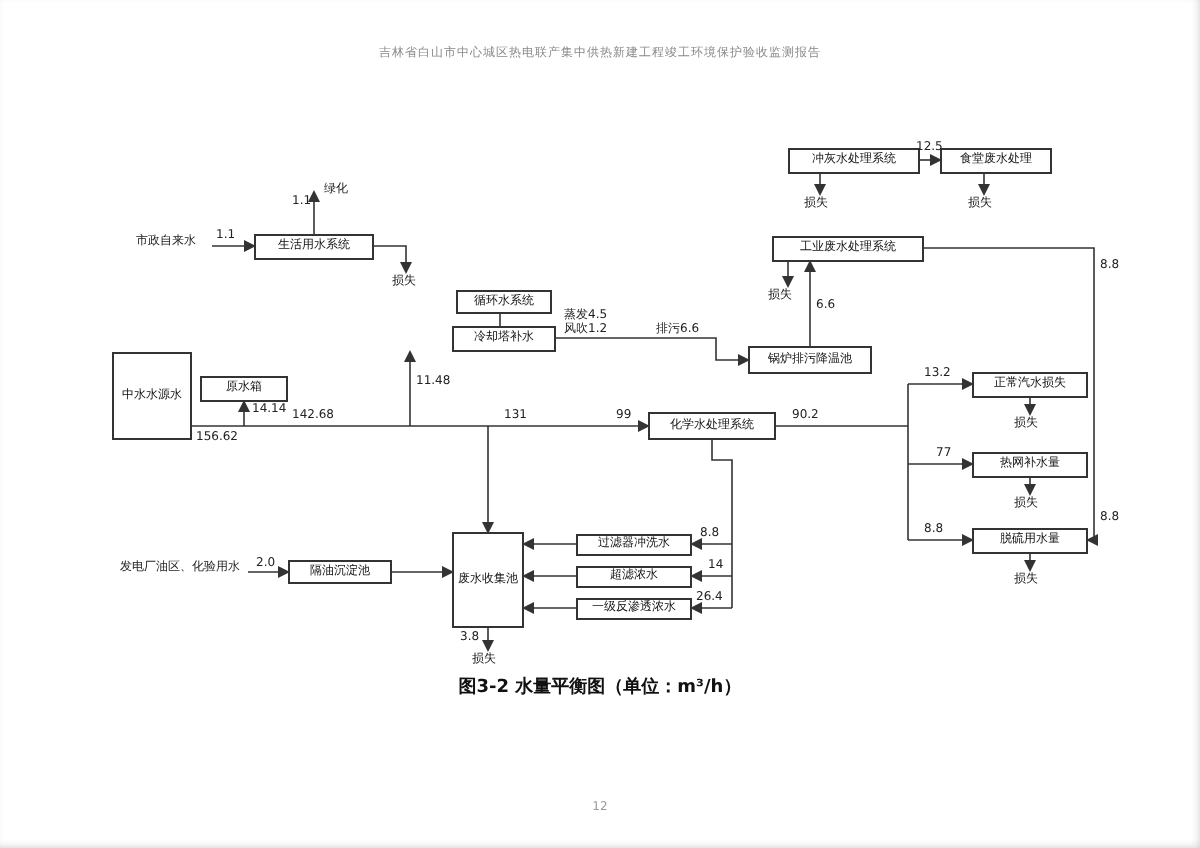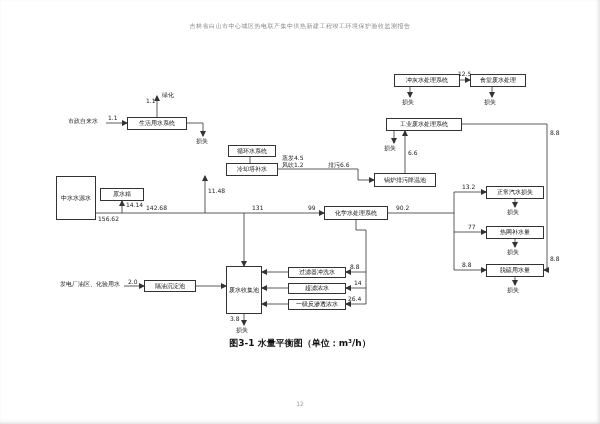--- a/index.html
+++ b/index.html
@@ -136,15 +136,15 @@
       <span class="lbl" style="left: 507px; top: 287px;">损失</span>
       <span class="lbl" style="left: 60px; top: 281px;">发电厂油区、化验用水</span>
       <span class="lbl" style="left: 128px; top: 279px;">2.0</span>
       <span class="lbl" style="left: 230px; top: 316px;">3.8</span>
       <span class="lbl" style="left: 236px; top: 327px;">损失</span>
       <span class="lbl" style="left: 350px; top: 264px;">8.8</span>
       <span class="lbl" style="left: 354px; top: 280px;">14</span>
       <span class="lbl" style="left: 348px; top: 296px;">26.4</span>
     </div>
 
-  <div class="caption">图3-1  水量平衡图（单位：m³/h）</div>
+  <div class="caption">图3-2  水量平衡图（单位：m³/h）</div>
   <div class="page-number">12</div>
 </div>
 
 </body></html>

